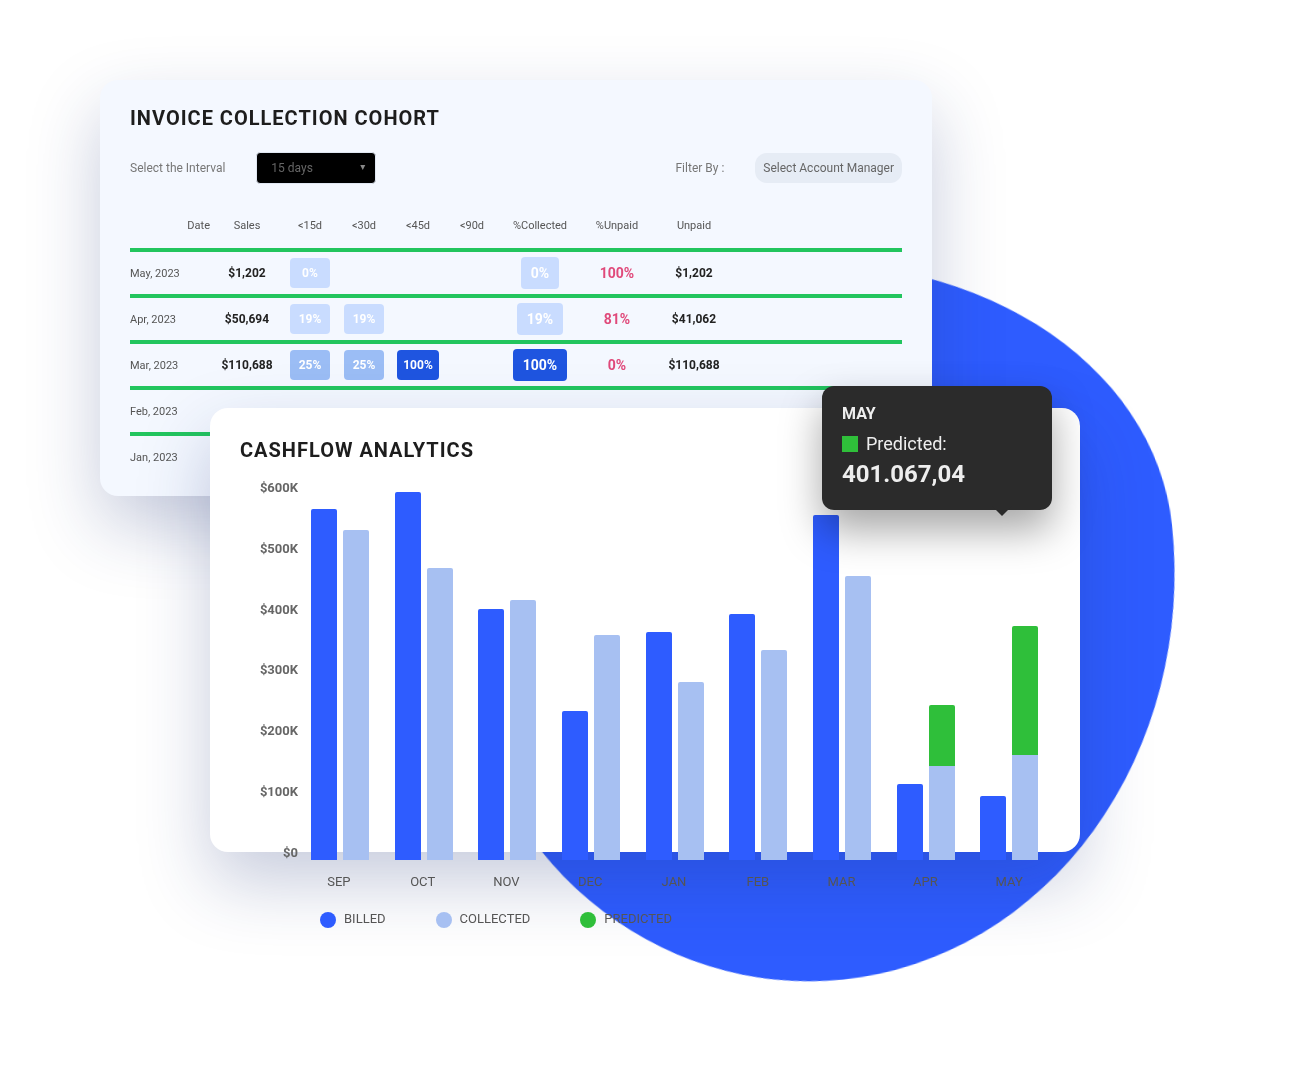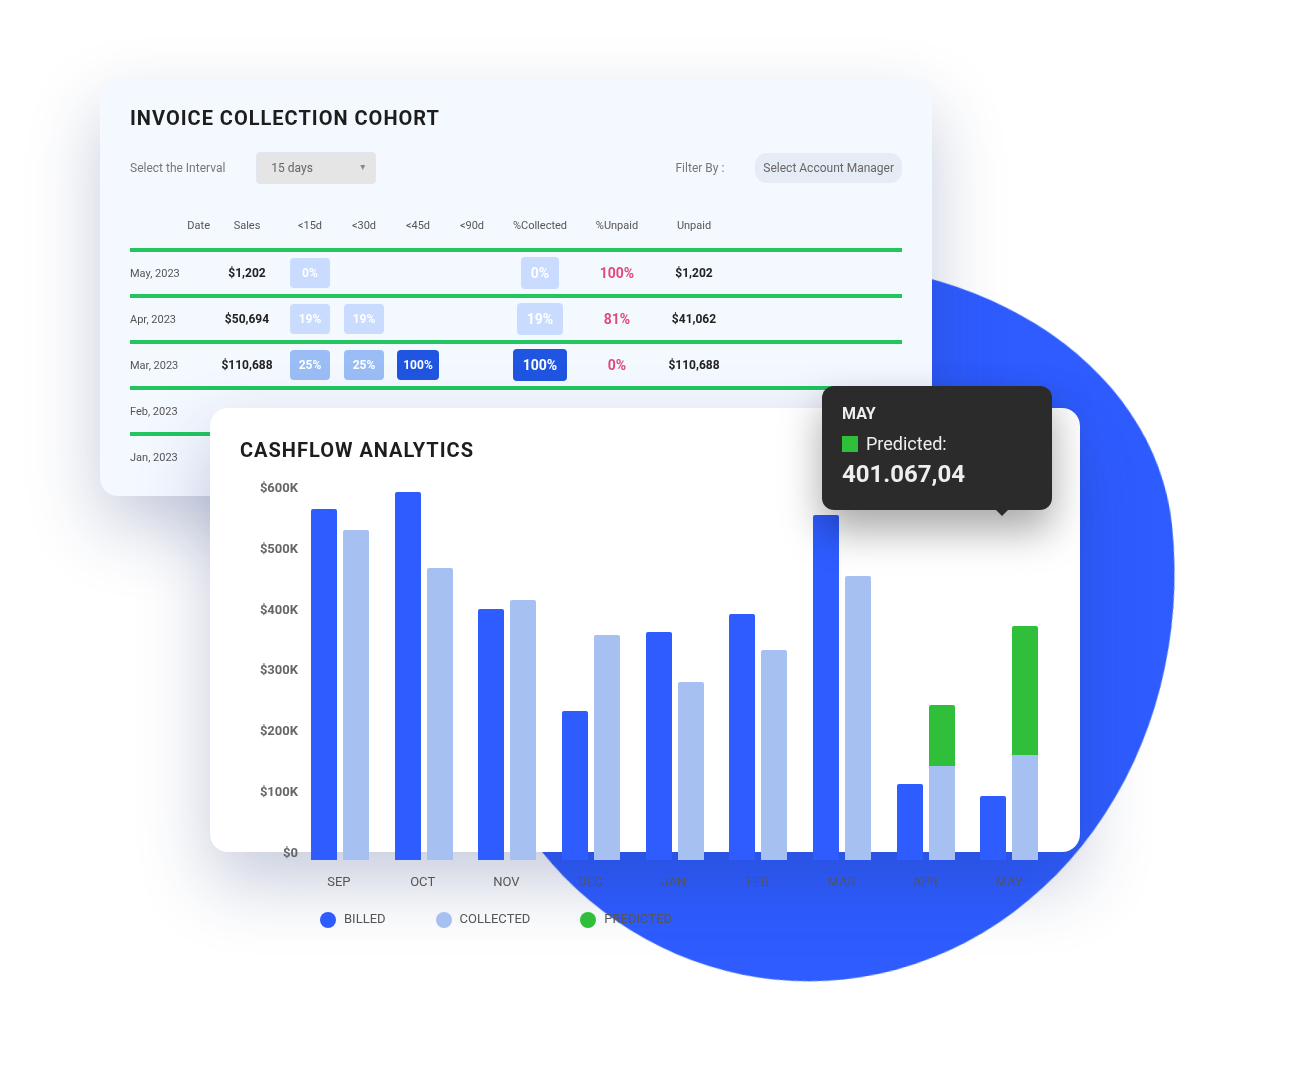--- a/index.html
+++ b/index.html
@@ -36,21 +36,21 @@
     font-size: 20px; letter-spacing: 1px;
     font-weight: 700; color: #1d1d1d;
     margin-bottom: 22px;
   }
   .cohort-controls {
     display: flex; align-items: center; gap: 31px;
     margin-bottom: 18px;
     font-size: 12px; color: #777;
   }
   .dropdown {
-    background: #e5e5e5; border: 1px solid #e0e7f2;
+    background: #000000; border: 1px solid #e0e7f2;
     border-radius: 4px; padding: 8px 28px 8px 14px;
     font-size: 12px; color: #666; min-width: 120px;
     position: relative;
   }
   .dropdown::after {
     content: "▾"; position: absolute; right: 10px; top: 8px;
     font-size: 10px; color: #888;
   }
   .filter-btn {
     background: #e6ecf5; border-radius: 12px;

